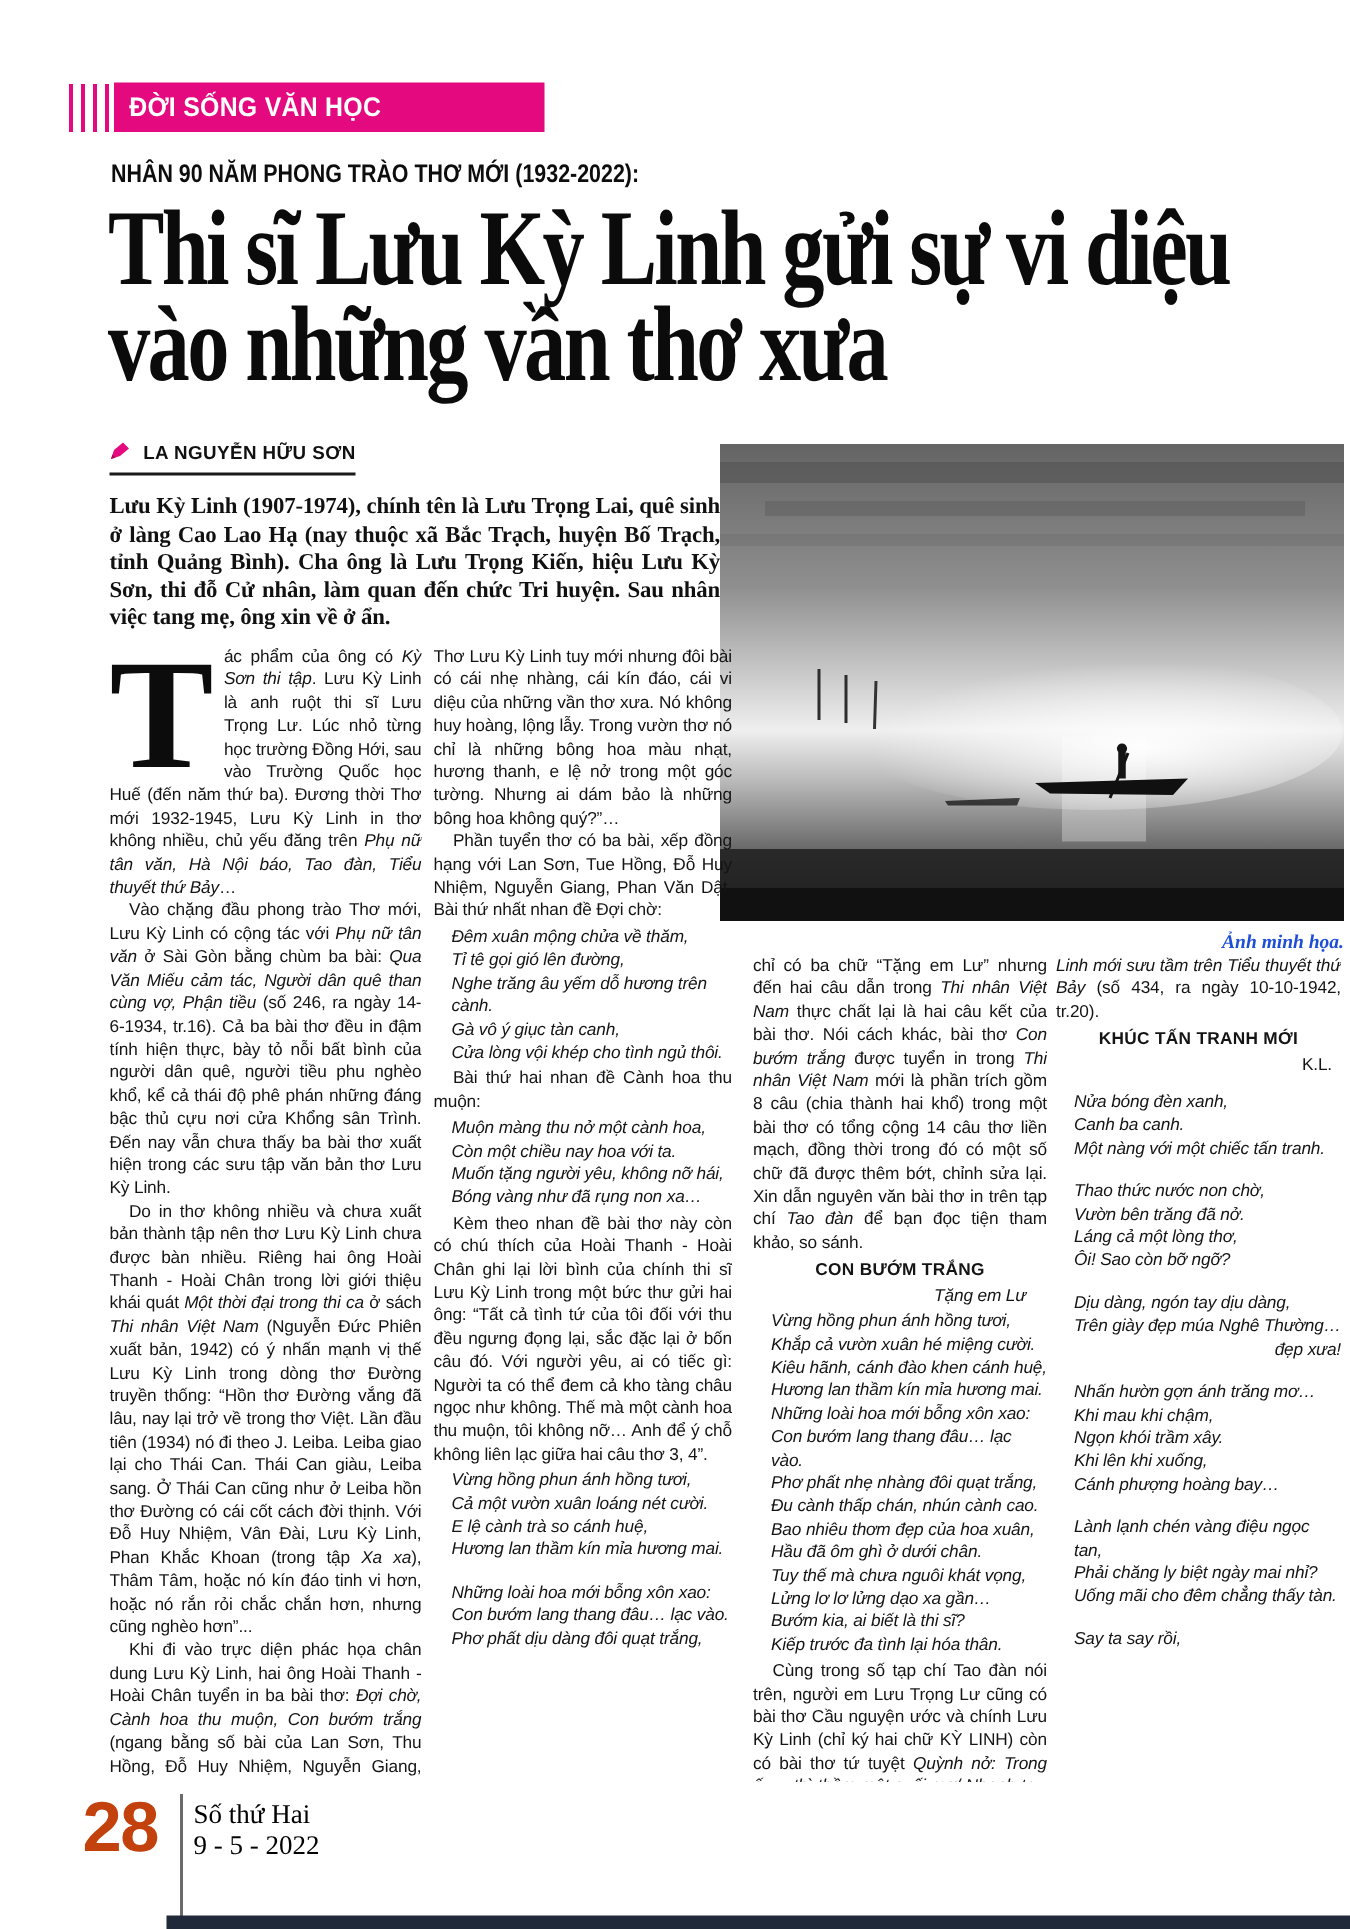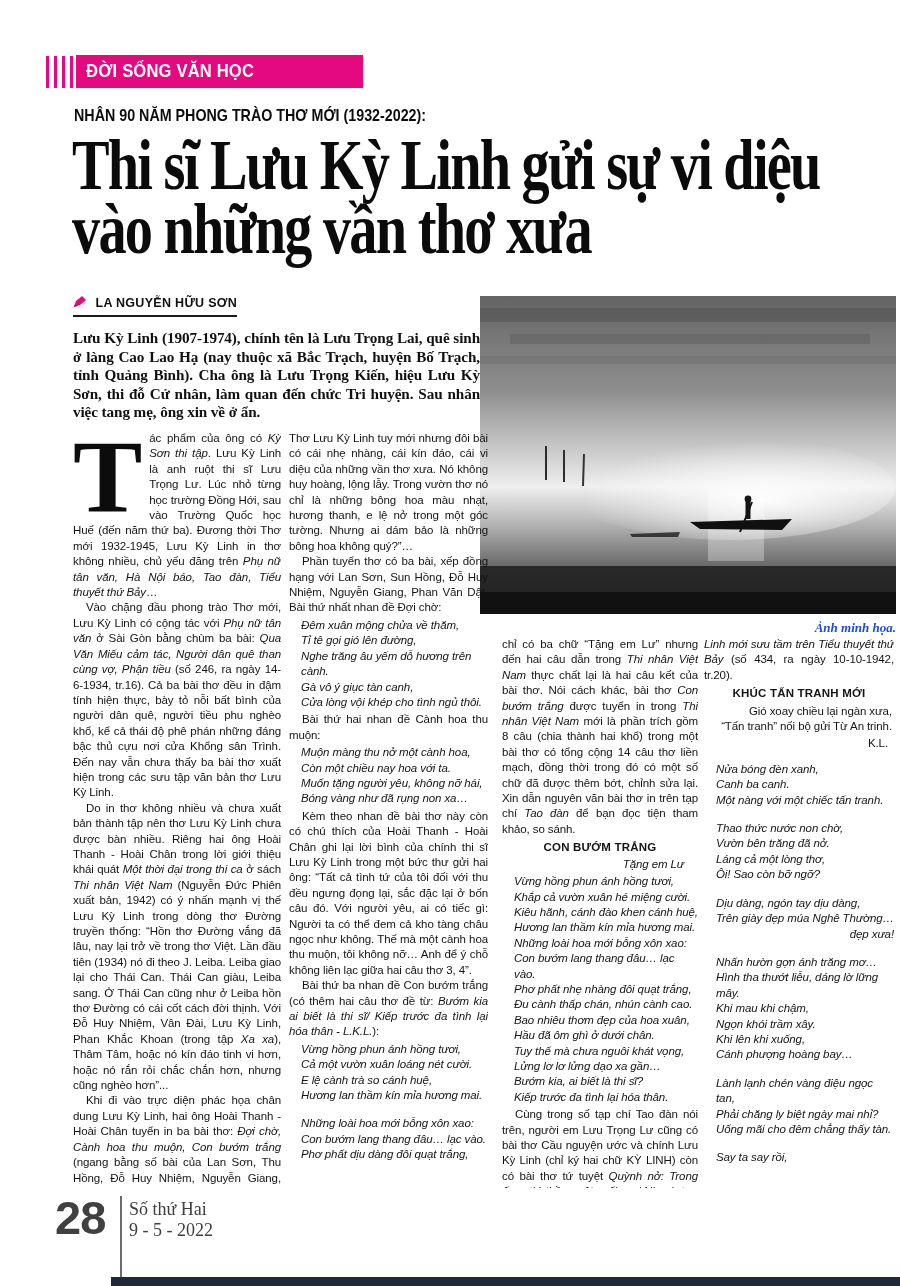--- a/index.html
+++ b/index.html
@@ -42,24 +42,24 @@
   .verse.roman{font-style:normal;}
   .verse.ar{margin-right:2px;}
   .verse.ar .vline{text-align:right;}
   .vline{text-align:left;}
   .poem-title{font-weight:bold;text-align:center;margin:3px 0 1px 0;letter-spacing:.2px;}
   .dedication{font-style:italic;text-align:right;padding-right:14px;margin:1px 0;}
   .attribution{text-align:right;padding-right:6px;margin:0 0 10px 0;}
   .gap{margin-top:13px;}
   
   .pageno{position:absolute;left:39px;top:1190px;font-size:47px;font-weight:bold;
-     letter-spacing:-1px;color:#404040;}
+     letter-spacing:-1px;color:#c2410c;}
   .frule{position:absolute;left:104px;top:1196px;width:2px;height:82px;background:#6b6b6b;}
   .issue{position:absolute;left:113px;top:1199px;font-family:"Liberation Serif",serif;
-     font-size:18px;line-height:21px;color:#404040;}
+     font-size:18px;line-height:21px;color:#000000;}
   .bottom-bar{position:absolute;left:95px;top:1277px;width:805px;height:9px;background:#20293a;}
 </style>
 </head>
 <body>
 
 <div class="page">
 
   <div class="stripes"></div>
   <div class="section-bar">
     <span>ĐỜI SỐNG VĂN HỌC</span>
@@ -120,37 +120,36 @@
   <div class="caption">Ảnh minh họa.</div>
 
   <div class="col col1">
       <div class="para ni"><span class="dropcap">T</span><span>ác phẩm của ông có </span><i>Kỳ Sơn thi tập</i><span>. Lưu Kỳ Linh là anh ruột thi sĩ Lưu Trọng Lư. Lúc nhỏ từng học trường Đồng Hới, sau vào Trường Quốc học Huế (đến năm thứ ba). Đương thời Thơ mới 1932-1945, Lưu Kỳ Linh in thơ không nhiều, chủ yếu đăng trên </span><i>Phụ nữ tân văn, Hà Nội báo, Tao đàn, Tiểu thuyết thứ Bảy</i><span>…</span></div>
       <div class="para"><span>Vào chặng đầu phong trào Thơ mới, Lưu Kỳ Linh có cộng tác với </span><i>Phụ nữ tân văn</i><span> ở Sài Gòn bằng chùm ba bài: </span><i>Qua Văn Miếu cảm tác, Người dân quê than cùng vợ, Phận tiều</i><span> (số 246, ra ngày 14-6-1934, tr.16). Cả ba bài thơ đều in đậm tính hiện thực, bày tỏ nỗi bất bình của người dân quê, người tiều phu nghèo khổ, kể cả thái độ phê phán những đáng bậc thủ cựu nơi cửa Khổng sân Trình. Đến nay vẫn chưa thấy ba bài thơ xuất hiện trong các sưu tập văn bản thơ Lưu Kỳ Linh.</span></div>
       <div class="para"><span>Do in thơ không nhiều và chưa xuất bản thành tập nên thơ Lưu Kỳ Linh chưa được bàn nhiều. Riêng hai ông Hoài Thanh - Hoài Chân trong lời giới thiệu khái quát </span><i>Một thời đại trong thi ca</i><span> ở sách </span><i>Thi nhân Việt Nam</i><span> (Nguyễn Đức Phiên xuất bản, 1942) có ý nhấn mạnh vị thế Lưu Kỳ Linh trong dòng thơ Đường truyền thống: “Hồn thơ Đường vắng đã lâu, nay lại trở về trong thơ Việt. Lần đầu tiên (1934) nó đi theo J. Leiba. Leiba giao lại cho Thái Can. Thái Can giàu, Leiba sang. Ở Thái Can cũng như ở Leiba hồn thơ Đường có cái cốt cách đời thịnh. Với Đỗ Huy Nhiệm, Vân Đài, Lưu Kỳ Linh, Phan Khắc Khoan (trong tập </span><i>Xa xa</i><span>), Thâm Tâm, hoặc nó kín đáo tinh vi hơn, hoặc nó rắn rỏi chắc chắn hơn, nhưng cũng nghèo hơn”...</span></div>
       <div class="para"><span>Khi đi vào trực diện phác họa chân dung Lưu Kỳ Linh, hai ông Hoài Thanh - Hoài Chân tuyển in ba bài thơ: </span><i>Đợi chờ, Cành hoa thu muộn, Con bướm trắng</i><span> (ngang bằng số bài của Lan Sơn, Thu Hồng, Đỗ Huy Nhiệm, Nguyễn Giang, Phan Văn Dật). Hai nhà phê bình nhấn mạnh vẻ bình dị, mộc mạc và sâu lắng đã làm nên nét riêng của thơ Lưu Kỳ Linh trong bối cảnh đời sống thi ca sôi động đương thời: “Lưu Kỳ Linh là anh ruột Lưu Trọng Lư. Nhưng thơ em nhiều người biết mà thơ anh ít ai hay. Kể cũng đáng tiếc.</span></div>
     </div>
   <div class="col col2">
       <div class="para ni"><span>Thơ Lưu Kỳ Linh tuy mới nhưng đôi bài có cái nhẹ nhàng, cái kín đáo, cái vi diệu của những vần thơ xưa. Nó không huy hoàng, lộng lẫy. Trong vườn thơ nó chỉ là những bông hoa màu nhạt, hương thanh, e lệ nở trong một góc tường. Nhưng ai dám bảo là những bông hoa không quý?”…</span></div>
-      <div class="para"><span>Phần tuyển thơ có ba bài, xếp đồng hạng với Lan Sơn, Sun Hồng, Đỗ Huy Nhiệm, Nguyễn Giang, Phan Văn Dật. Bài thứ nhất nhan đề Đợi chờ:</span></div>
+      <div class="para"><span>Phần tuyển thơ có ba bài, xếp đồng hạng với Lan Sơn, Tue Hồng, Đỗ Huy Nhiệm, Nguyễn Giang, Phan Văn Dật. Bài thứ nhất nhan đề Đợi chờ:</span></div>
       <div class="verse">
         <div class="vline"><span>Đêm xuân mộng chửa về thăm,</span></div>
         <div class="vline"><span>Tỉ tê gọi gió lên đường,</span></div>
         <div class="vline"><span>Nghe trăng âu yếm dỗ hương trên cành.</span></div>
         <div class="vline"><span>Gà vô ý giục tàn canh,</span></div>
         <div class="vline"><span>Cửa lòng vội khép cho tình ngủ thôi.</span></div>
       </div>
       <div class="para"><span>Bài thứ hai nhan đề Cành hoa thu muộn:</span></div>
       <div class="verse">
         <div class="vline"><span>Muộn màng thu nở một cành hoa,</span></div>
         <div class="vline"><span>Còn một chiều nay hoa với ta.</span></div>
         <div class="vline"><span>Muốn tặng người yêu, không nỡ hái,</span></div>
         <div class="vline"><span>Bóng vàng như đã rụng non xa…</span></div>
       </div>
       <div class="para"><span>Kèm theo nhan đề bài thơ này còn có chú thích của Hoài Thanh - Hoài Chân ghi lại lời bình của chính thi sĩ Lưu Kỳ Linh trong một bức thư gửi hai ông: “Tất cả tình tứ của tôi đối với thu đều ngưng đọng lại, sắc đặc lại ở bốn câu đó. Với người yêu, ai có tiếc gì: Người ta có thể đem cả kho tàng châu ngọc như không. Thế mà một cành hoa thu muộn, tôi không nỡ… Anh để ý chỗ không liên lạc giữa hai câu thơ 3, 4”.</span></div>
-      <div class="para"><span>Bài thứ ba nhan đề Con bướm trắng (có thêm hai câu thơ đề từ: </span><i>Bướm kia ai biết là thi sĩ/ Kiếp trước đa tình lại hóa thân - L.K.L.</i><span>):</span></div>
       <div class="verse">
         <div class="vline"><span>Vừng hồng phun ánh hồng tươi,</span></div>
         <div class="vline"><span>Cả một vườn xuân loáng nét cười.</span></div>
         <div class="vline"><span>E lệ cành trà so cánh huệ,</span></div>
         <div class="vline"><span>Hương lan thầm kín mỉa hương mai.</span></div>
       </div>
       <div class="verse gap">
         <div class="vline"><span>Những loài hoa mới bỗng xôn xao:</span></div>
         <div class="vline"><span>Con bướm lang thang đâu… lạc vào.</span></div>
         <div class="vline"><span>Phơ phất dịu dàng đôi quạt trắng,</span></div>
@@ -174,44 +173,39 @@
         <div class="vline"><span>Tuy thế mà chưa nguôi khát vọng,</span></div>
         <div class="vline"><span>Lửng lơ lơ lửng dạo xa gần…</span></div>
         <div class="vline"><span>Bướm kia, ai biết là thi sĩ?</span></div>
         <div class="vline"><span>Kiếp trước đa tình lại hóa thân.</span></div>
       </div>
       <div class="para"><span>Cùng trong số tạp chí Tao đàn nói trên, người em Lưu Trọng Lư cũng có bài thơ Cầu nguyện ước và chính Lưu Kỳ Linh (chỉ ký hai chữ KỲ LINH) còn có bài thơ tứ tuyệt </span><i>Quỳnh nở: Trong ấy… thì thầm một suối mơ/ Nhanh tay, ta vốc ít nhiều thơ/ Khuya đây, hoa đã về tiên giới/ Trơ lại bên thềm cái xác xơ…</i></div>
     </div>
   <div class="col col4">
       <div class="para ni"><i>Linh mới sưu tầm trên Tiểu thuyết thứ Bảy</i><span> (số 434, ra ngày 10-10-1942, tr.20).</span></div>
       <div class="poem-title">KHÚC TẤN TRANH MỚI</div>
-      <div class="verse roman ar">
-        <div class="vline"><span>Gió xoay chiều lại ngàn xưa,</span></div>
-        <div class="vline"><span>“Tấn tranh” nối bộ gửi Từ An trinh.</span></div>
-      </div>
       <div class="attribution">K.L.</div>
       <div class="verse">
         <div class="vline"><span>Nửa bóng đèn xanh,</span></div>
         <div class="vline"><span>Canh ba canh.</span></div>
         <div class="vline"><span>Một nàng với một chiếc tấn tranh.</span></div>
       </div>
       <div class="verse gap">
         <div class="vline"><span>Thao thức nước non chờ,</span></div>
         <div class="vline"><span>Vườn bên trăng đã nở.</span></div>
         <div class="vline"><span>Láng cả một lòng thơ,</span></div>
         <div class="vline"><span>Ôi! Sao còn bỡ ngỡ?</span></div>
       </div>
       <div class="verse gap">
         <div class="vline"><span>Dịu dàng, ngón tay dịu dàng,</span></div>
         <div class="vline"><span>Trên giày đẹp múa Nghê Thường…</span></div>
         <div class="vline" style="text-align: right;"><span>đẹp xưa!</span></div>
       </div>
       <div class="verse gap">
         <div class="vline"><span>Nhấn hườn gợn ánh trăng mơ…</span></div>
-        <div class="vline"><span>Hình tha thướt liễu, dáng lờ lững mây.</span></div>
         <div class="vline"><span>Khi mau khi chậm,</span></div>
         <div class="vline"><span>Ngọn khói trầm xây.</span></div>
         <div class="vline"><span>Khi lên khi xuống,</span></div>
         <div class="vline"><span>Cánh phượng hoàng bay…</span></div>
       </div>
       <div class="verse gap">
         <div class="vline"><span>Lành lạnh chén vàng điệu ngọc tan,</span></div>
         <div class="vline"><span>Phải chăng ly biệt ngày mai nhỉ?</span></div>
         <div class="vline"><span>Uống mãi cho đêm chẳng thấy tàn.</span></div>
       </div>

